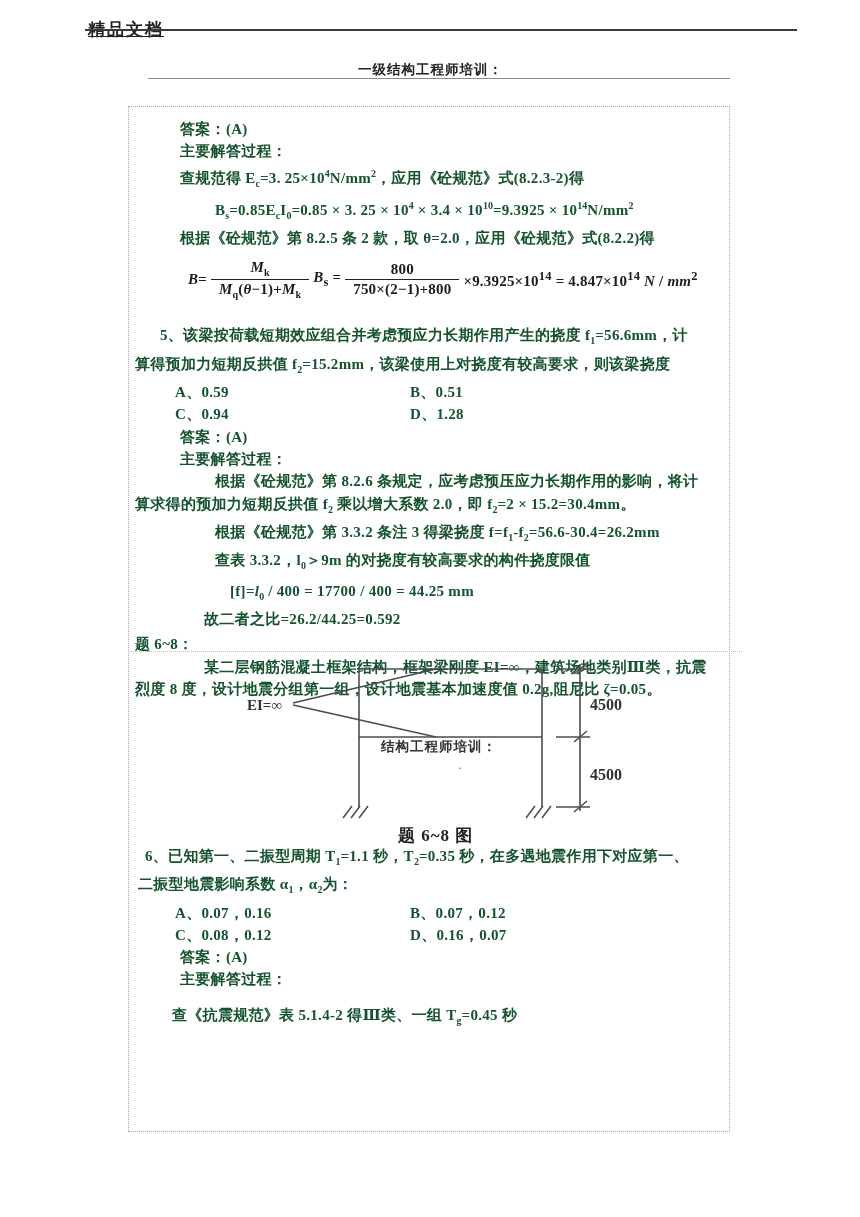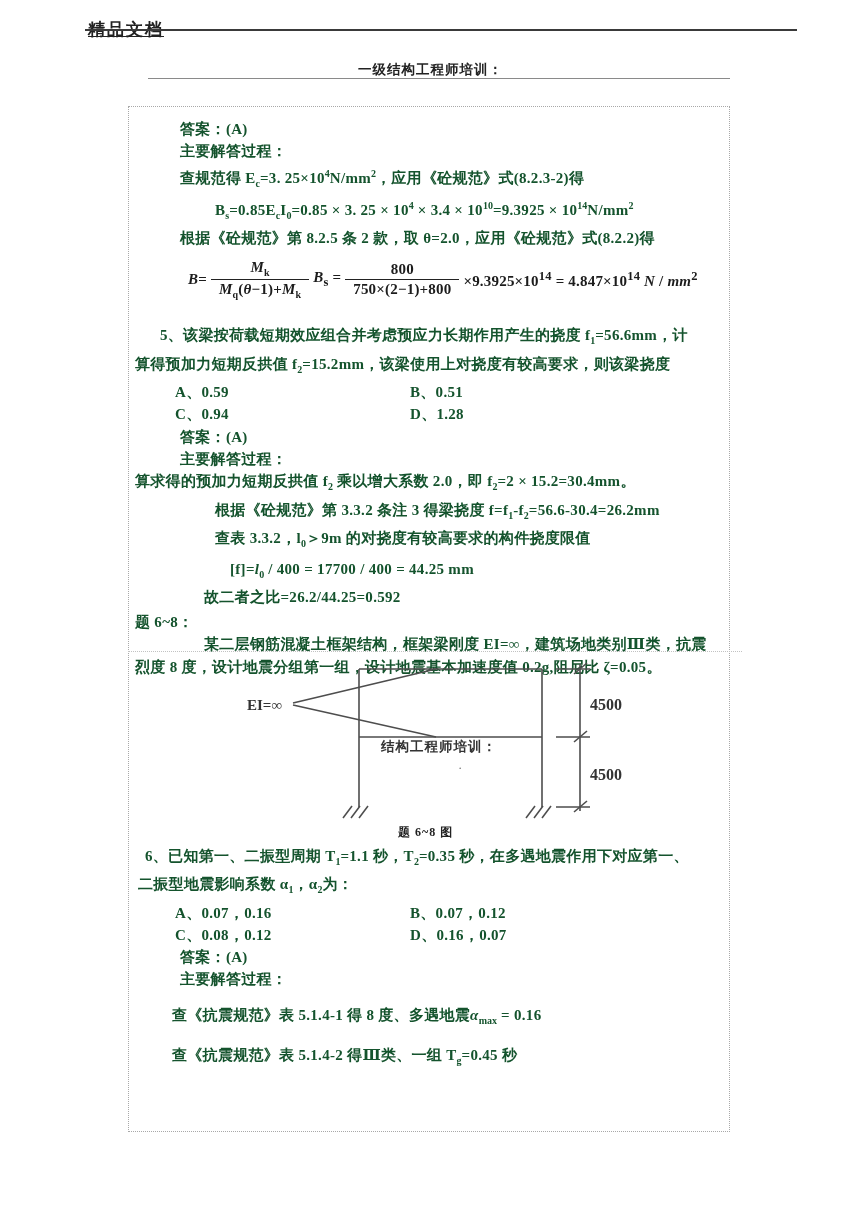--- a/index.html
+++ b/index.html
@@ -44,21 +44,21 @@
   }
   .formula-row i{font-family:"Liberation Serif",serif;}
   .frac{display:inline-block;text-align:center;vertical-align:middle;margin:0 4px;}
   .frac .num{display:block;padding:0 8px 1px 8px;border-bottom:1.5px solid #222;}
   .frac .den{display:block;padding:1px 8px 0 8px;}
   .frac sub,.frac sup{font-size:10px;}
   .gap-q5{height:11px;}
   .fline{height:28px;line-height:28px;}
   
   .diagram{left:240px;top:660px;width:400px;height:168px;}
-  .fig-caption{left:398px;top:824px;font-size:12px;font-weight:bold;letter-spacing:1px;color:#222;}
+  .fig-caption{left:398px;top:824px;font-size:17px;font-weight:bold;letter-spacing:1px;color:#222;}
   .watermark{left:381px;top:738px;font-size:13.5px;font-weight:bold;color:#333;letter-spacing:1px;}
   .wm-dot{left:458px;top:760px;font-size:13px;color:#777;}
   .sol-spaced{margin-top:9px;height:31px;line-height:31px;}
 </style>
 </head>
 <body>
 
 <div class="abs brand">精品文档</div>
 <div class="abs top-rule"></div>
 <div class="abs course-title">一级结构工程师培训：</div>
@@ -92,20 +92,21 @@
   <div class="tl m32">5、该梁按荷载短期效应组合并考虑预应力长期作用产生的挠度 f<sub>1</sub>=56.6mm，计</div>
   <div class="tl m7">算得预加力短期反拱值 f<sub>2</sub>=15.2mm，该梁使用上对挠度有较高要求，则该梁挠度</div>
   <div class="tl m47">
     <span class="opt-a">A、0.59</span><span>B、0.51</span>
   </div>
   <div class="tl m47">
     <span class="opt-a">C、0.94</span><span>D、1.28</span>
   </div>
   <div class="tl m52">答案：(A)</div>
   <div class="tl m52">主要解答过程：</div>
+  <div class="tl m87">根据《砼规范》第 8.2.6 条规定，应考虑预压应力长期作用的影响，将计</div>
   <div class="tl m7">算求得的预加力短期反拱值 f<sub>2</sub> 乘以增大系数 2.0，即 f<sub>2</sub>=2 × 15.2=30.4mm。</div>
   <div class="tl m87">根据《砼规范》第 3.3.2 条注 3 得梁挠度 f=f<sub>1</sub>-f<sub>2</sub>=56.6-30.4=26.2mm</div>
   <div class="tl m87">查表 3.3.2，l<sub>0</sub>＞9m 的对挠度有较高要求的构件挠度限值</div>
   <div class="tl m102 fline">[f]=<i>l</i><sub>0</sub> / 400 = 17700 / 400 = 44.25 mm</div>
   <div class="tl m60 fline">故二者之比=26.2/44.25=0.592</div>
   <div class="tl m7">题 6~8：</div>
   <div class="tl m60">某二层钢筋混凝土框架结构，框架梁刚度 EI=∞，建筑场地类别Ⅲ类，抗震</div>
   <div class="tl m7">烈度 8 度，设计地震分组第一组，设计地震基本加速度值 0.2g,阻尼比 ζ=0.05。</div>
 </div>
 
@@ -153,15 +154,14 @@
   <div class="tl m17">6、已知第一、二振型周期 T<sub>1</sub>=1.1 秒，T<sub>2</sub>=0.35 秒，在多遇地震作用下对应第一、</div>
   <div class="tl m10">二振型地震影响系数 α<sub>1</sub>，α<sub>2</sub>为：</div>
   <div class="tl m47">
     <span class="opt-a">A、0.07，0.16</span><span>B、0.07，0.12</span>
   </div>
   <div class="tl m47">
     <span class="opt-a">C、0.08，0.12</span><span>D、0.16，0.07</span>
   </div>
   <div class="tl m52">答案：(A)</div>
   <div class="tl m52">主要解答过程：</div>
-  <div class="tl m44 sol-spaced">查《抗震规范》表 5.1.4-1 得 8 度、多遇地震<i>α</i><sub>max</sub> = 0.16</div>
   <div class="tl m44 sol-spaced">查《抗震规范》表 5.1.4-2 得Ⅲ类、一组 T<sub>g</sub>=0.45 秒</div>
 </div>
 
 </body></html>

